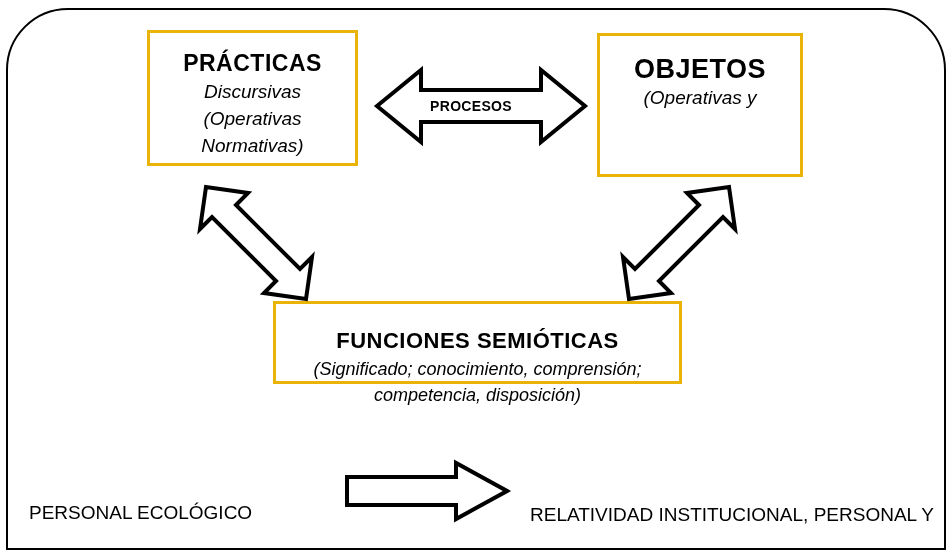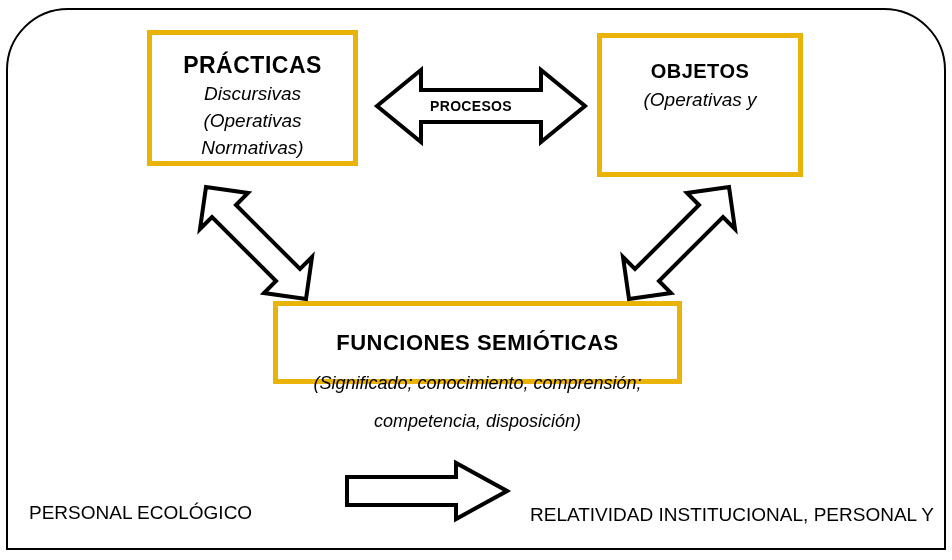--- a/index.html
+++ b/index.html
@@ -23,21 +23,21 @@
     border-top-right-radius:62px;
     border-bottom-left-radius:0;
     border-bottom-right-radius:0;
     background:transparent;
   }
 
   
   .box{
     position:absolute;
     box-sizing:border-box;
-    border:5px solid #eab308;
+    border:3px solid #eab308;
     background:#fff;
     text-align:center;
     display:flex;
     flex-direction:column;
     align-items:center;
   }
   .box .title{
     font-weight:bold;
     letter-spacing:.5px;
   }
@@ -51,30 +51,30 @@
     padding-top:17px;
   }
   #box-practicas .title{font-size:23px;line-height:27px;}
   #box-practicas .sub{font-size:19px;line-height:24px;margin-top:3px;}
 
   #box-objetos{
     left:597px;top:33px;width:206px;height:144px;
     justify-content:flex-start;
     padding-top:20px;
   }
-  #box-objetos .title{font-size:20px;line-height:27px;}
+  #box-objetos .title{font-size:27px;line-height:27px;}
   #box-objetos .sub{font-size:19px;line-height:24px;margin-top:3px;}
 
   #box-funciones{
     left:273px;top:301px;width:409px;height:83px;
     justify-content:flex-start;
     padding-top:24px;
   }
   #box-funciones .title{font-size:22px;line-height:26px;}
-  #box-funciones .sub{font-size:18px;line-height:22px;margin-top:16px;}
+  #box-funciones .sub{font-size:18px;line-height:22px;margin-top:4px;}
 
   
   .arrow{position:absolute;}
   .arrow svg{display:block;overflow:visible;}
   .arrow svg polygon,.arrow svg path{
     fill:#ffffff;stroke:#000000;stroke-width:4;
     stroke-linejoin:miter;
   }
 
   #arrow-procesos{left:374px;top:66px;width:214px;height:80px;}

